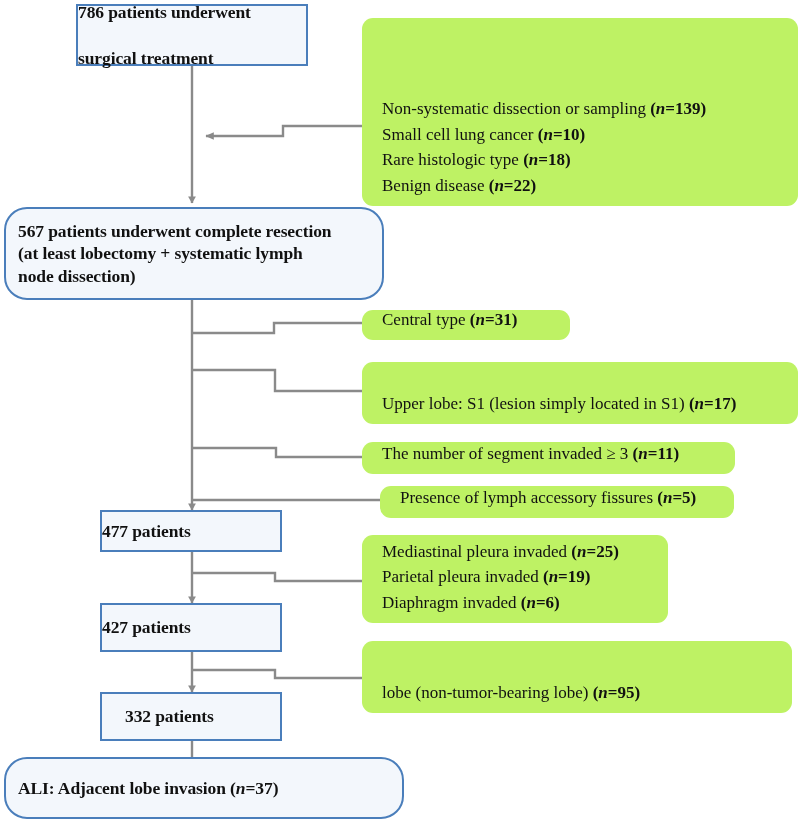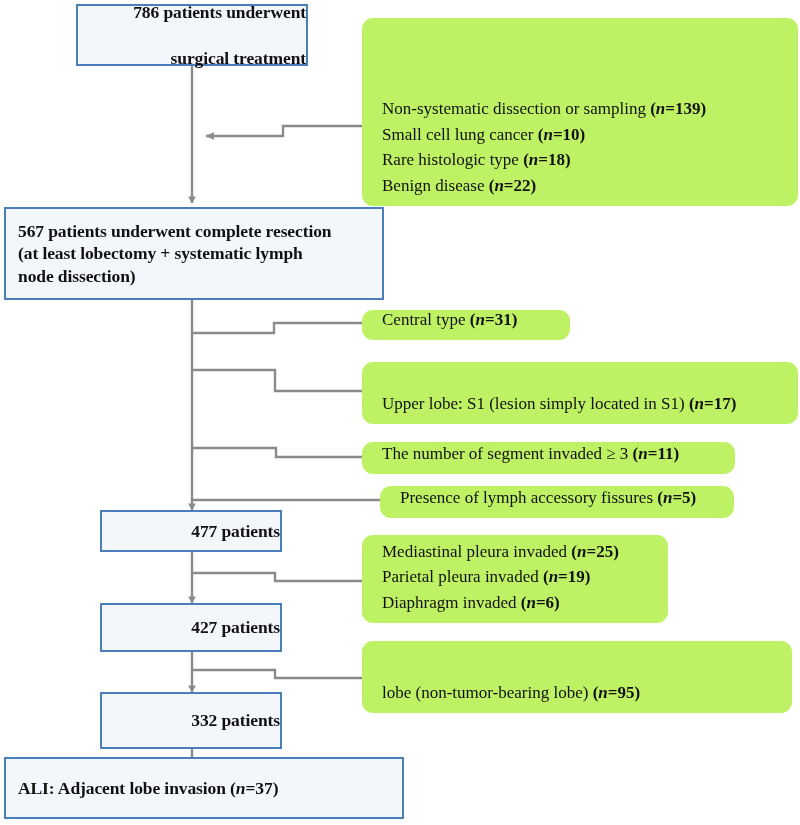--- a/index.html
+++ b/index.html
@@ -32,22 +32,22 @@
     background: #f3f7fc;
     display: flex;
     flex-direction: column;
     justify-content: center;
     font-weight: bold;
     font-size: 17.5px;
     line-height: 1.28;
     letter-spacing: -0.1px;
     z-index: 3;
   }
-  .node.center { align-items: flex-end; text-align: center; gap: 24px; }
-  .node.left   { align-items: flex-start; text-align: left; padding-left: 12px; padding-right: 8px; }
+  .node.center { align-items: flex-start; text-align: center; gap: 24px; }
+  .node.left   { align-items: flex-start; text-align: left; padding-left: 12px; padding-right: 8px; border-radius: 23px; }
   .node .ln { display: block; white-space: nowrap; }
 
   
   .excl {
     position: absolute;
     box-sizing: border-box;
     background: #bef264;
     border-radius: 11px;
     display: flex;
     flex-direction: column;
@@ -123,21 +123,21 @@
 </div>
 
 <div class="node center" style="left:100px; top:510px; width:182px; height:42px;">
   <span class="ln">477 patients</span>
 </div>
 
 <div class="node center" style="left:100px; top:603px; width:182px; height:49px;">
   <span class="ln">427 patients</span>
 </div>
 
-<div class="node center" style="left:100px; top:692px; width:182px; height:57px;">
+<div class="node center" style="left:100px; top:692px; width:182px; height:49px;padding-left:23px;">
   <span class="ln">332 patients</span>
 </div>
 
 <div class="node left" style="left:4px; top:757px; width:400px; height:62px;">
   <span class="ln"><span>ALI: Adjacent lobe invasion </span><span class="nn">(<i>n</i>=37)</span></span>
 </div>
 
 <div class="excl" style="left:362px; top:18px; width:436px; height:188px;">
   <span class="ln"><span>Non-systematic dissection or sampling </span><span class="nn">(<i>n</i>=139)</span></span>
   <span class="ln"><span>Small cell lung cancer </span><span class="nn">(<i>n</i>=10)</span></span>

